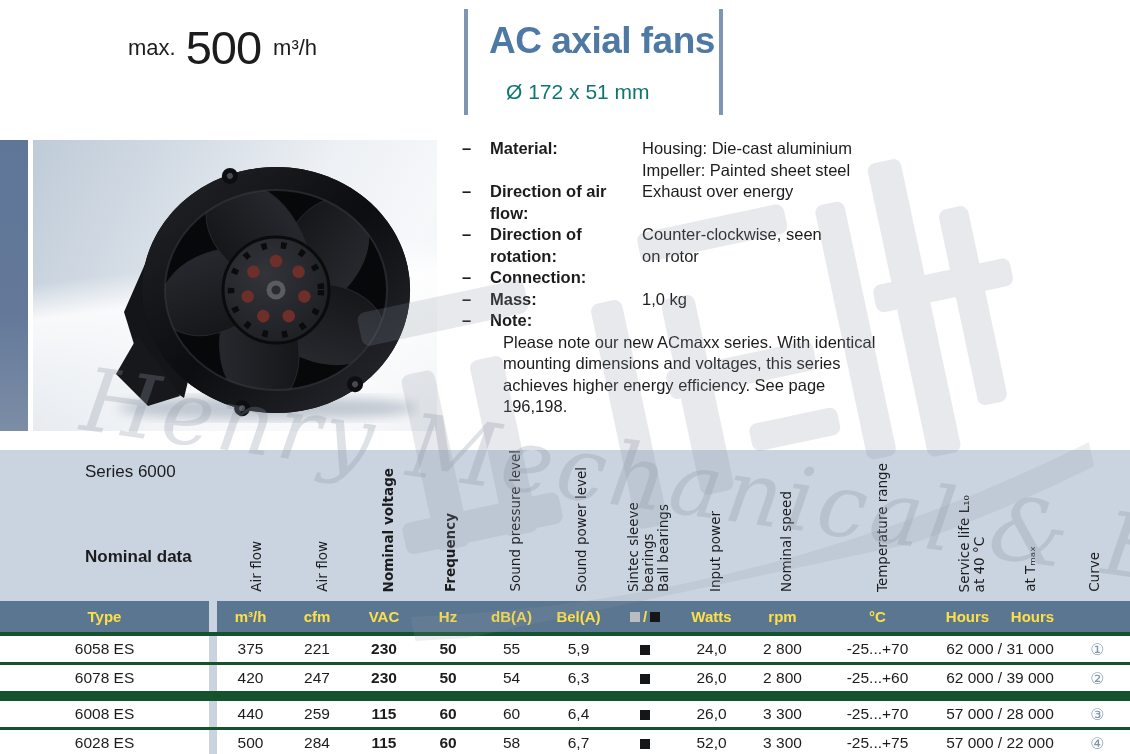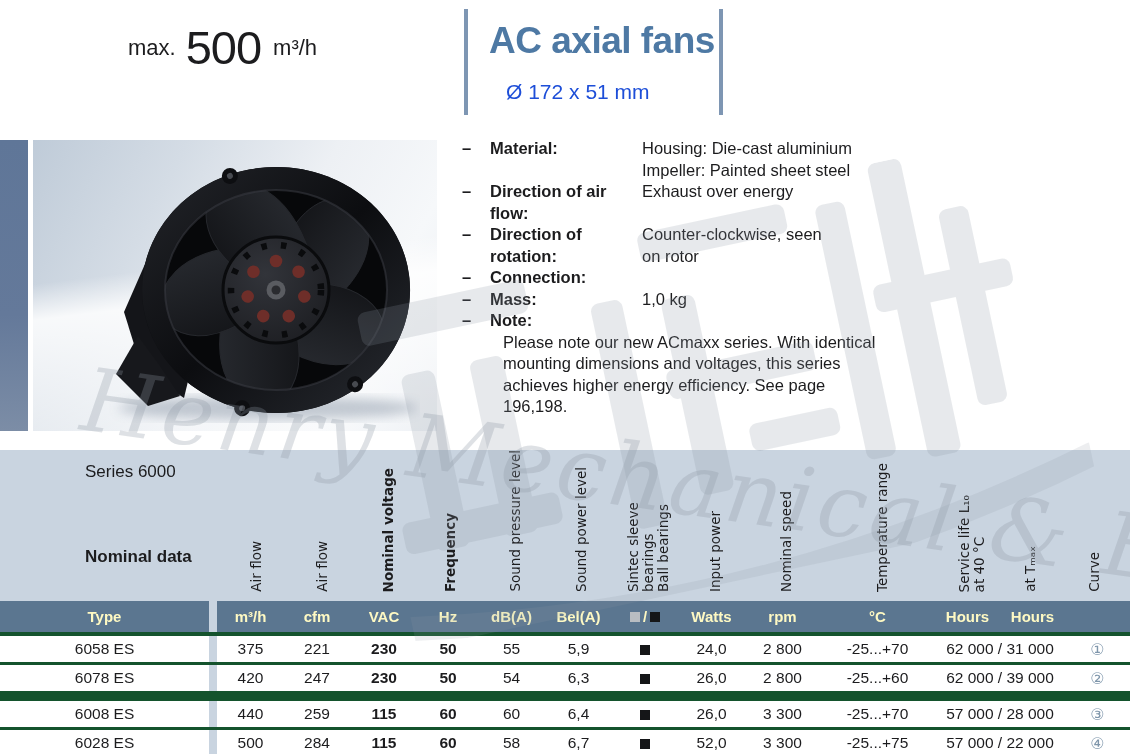--- a/index.html
+++ b/index.html
@@ -10,21 +10,21 @@
   .stat{position:absolute;left:128px;top:20px;display:flex;align-items:center;}
   .stat .pre{font-size:22px;}
   .stat .val{font-size:47px;margin:0 12px 0 10px;letter-spacing:-1px;}
   .stat .unit{font-size:22px;}
 
   
   .vbar{position:absolute;top:9px;width:4px;height:106px;background:#7e96b3;}
   .vbar.b1{left:464px;} .vbar.b2{left:719px;}
   .title{position:absolute;left:489px;top:20px;font-size:37px;font-weight:bold;
          letter-spacing:-0.5px;color:#4e79a4;}
-  .subtitle{position:absolute;left:506px;top:80px;font-size:21px;color:#1d4ed8;}
+  .subtitle{position:absolute;left:506px;top:80px;font-size:21px;color:#0f766e;}
 
   
   .photo-strip{position:absolute;left:0;top:140px;width:28px;height:291px;
                background:linear-gradient(180deg,#5f7698 0%,#64799a 60%,#7c8da6 100%);}
   .photo{position:absolute;left:33px;top:140px;width:404px;height:291px;overflow:hidden;
          background:linear-gradient(118deg,#bfcbd8 0%,#d4dce5 28%,#edf0f4 55%,#f6f8fa 78%,#e9edf2 100%);}
   .photo .streak{position:absolute;left:-60px;top:118px;width:560px;height:200px;
          background:linear-gradient(180deg,rgba(255,255,255,0) 0%,rgba(255,255,255,.85) 18%,rgba(255,255,255,.25) 100%);
          transform:rotate(-7deg);}
   .fan-svg{position:absolute;left:75px;top:20px;}
@@ -41,21 +41,21 @@
   .series{position:absolute;left:85px;top:12px;font-size:17px;}
   .nominal{position:absolute;left:85px;top:97px;font-size:17px;font-weight:bold;}
   .rot{position:absolute;bottom:9px;writing-mode:vertical-rl;transform:translateX(-50%) rotate(180deg);
        font-size:13.5px;line-height:15px;white-space:pre-line;color:#1c1c1e;
        font-family:"DejaVu Sans","Liberation Sans",sans-serif;letter-spacing:0;}
   .rot.b{font-weight:bold;}
 
   .units,.drow{display:grid;align-items:center;text-align:center;}
   .units{position:absolute;left:0;top:601px;width:1130px;height:31px;background:#5b7690;
          grid-template-columns:209px 8px 67px 66px 68px 60px 67px 67px 66px 67px 75px 115px 65px 65px 65px;
-         color:#fef9c3;font-weight:bold;font-size:15px;}
+         color:#fde047;font-weight:bold;font-size:15px;}
   .units .gap{background:#c9d4e0;height:31px;}
 
   .rows{position:absolute;left:0;top:632px;width:1130px;height:122px;background:#14532d;overflow:hidden;}
   .sep{height:3px;} .sep.top{height:4px;} .sep.group{height:10px;}
   .drow{width:1130px;height:26px;background:#fff;font-size:15.5px;
         grid-template-columns:209px 8px 67px 66px 68px 60px 67px 67px 66px 67px 75px 115px 130px 65px;}
   .drow .gap{background:#c9d4e0;height:26px;}
   .bold{font-weight:bold;}
   .curve-cell{font-family:"DejaVu Sans","Liberation Sans",sans-serif;color:#7f96ab;font-size:16px;}
 

